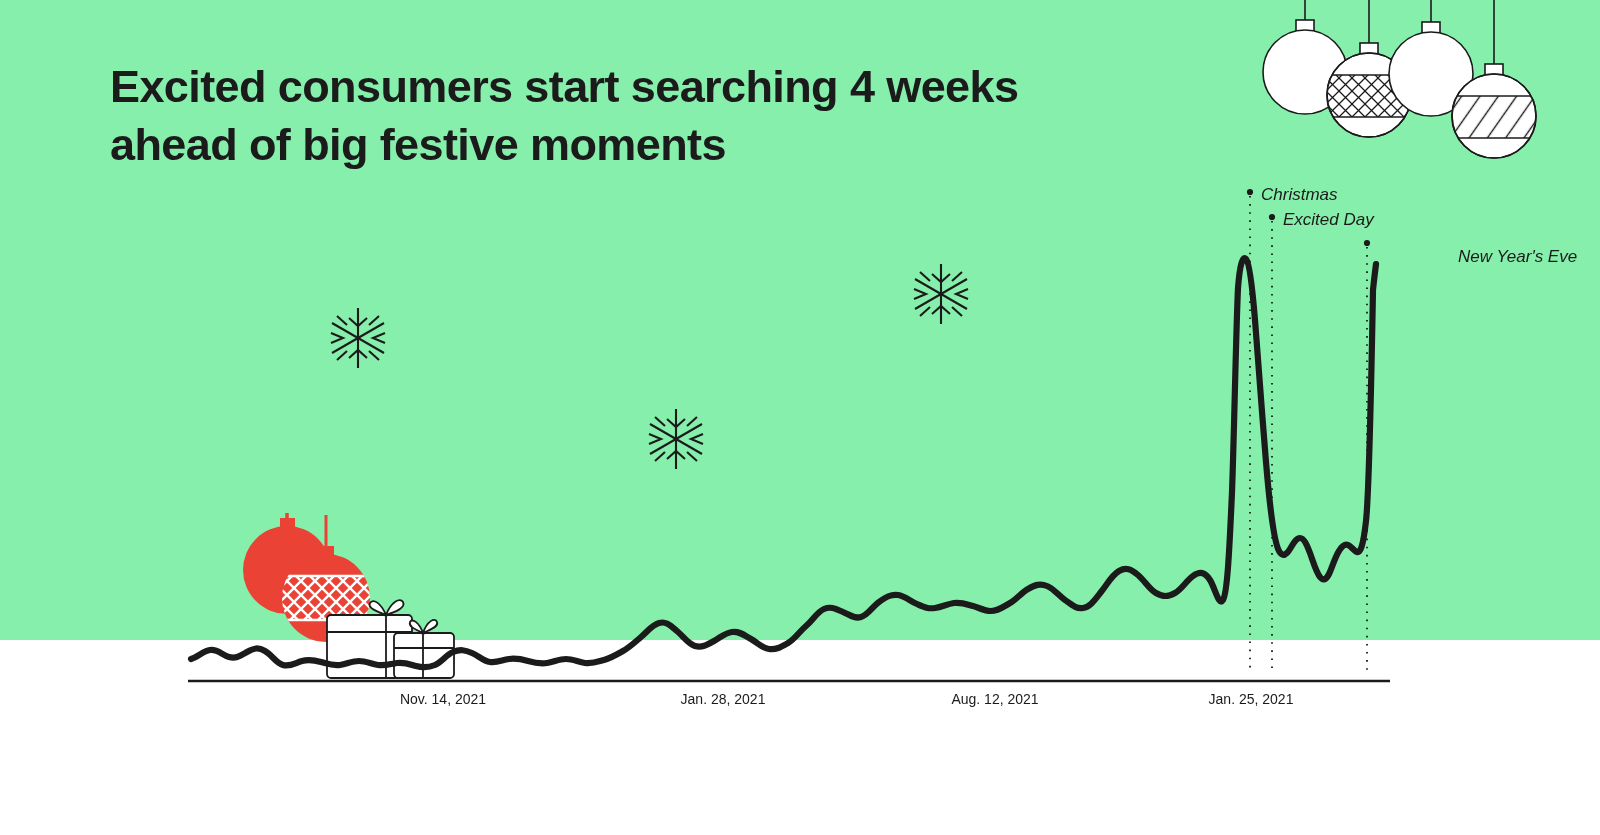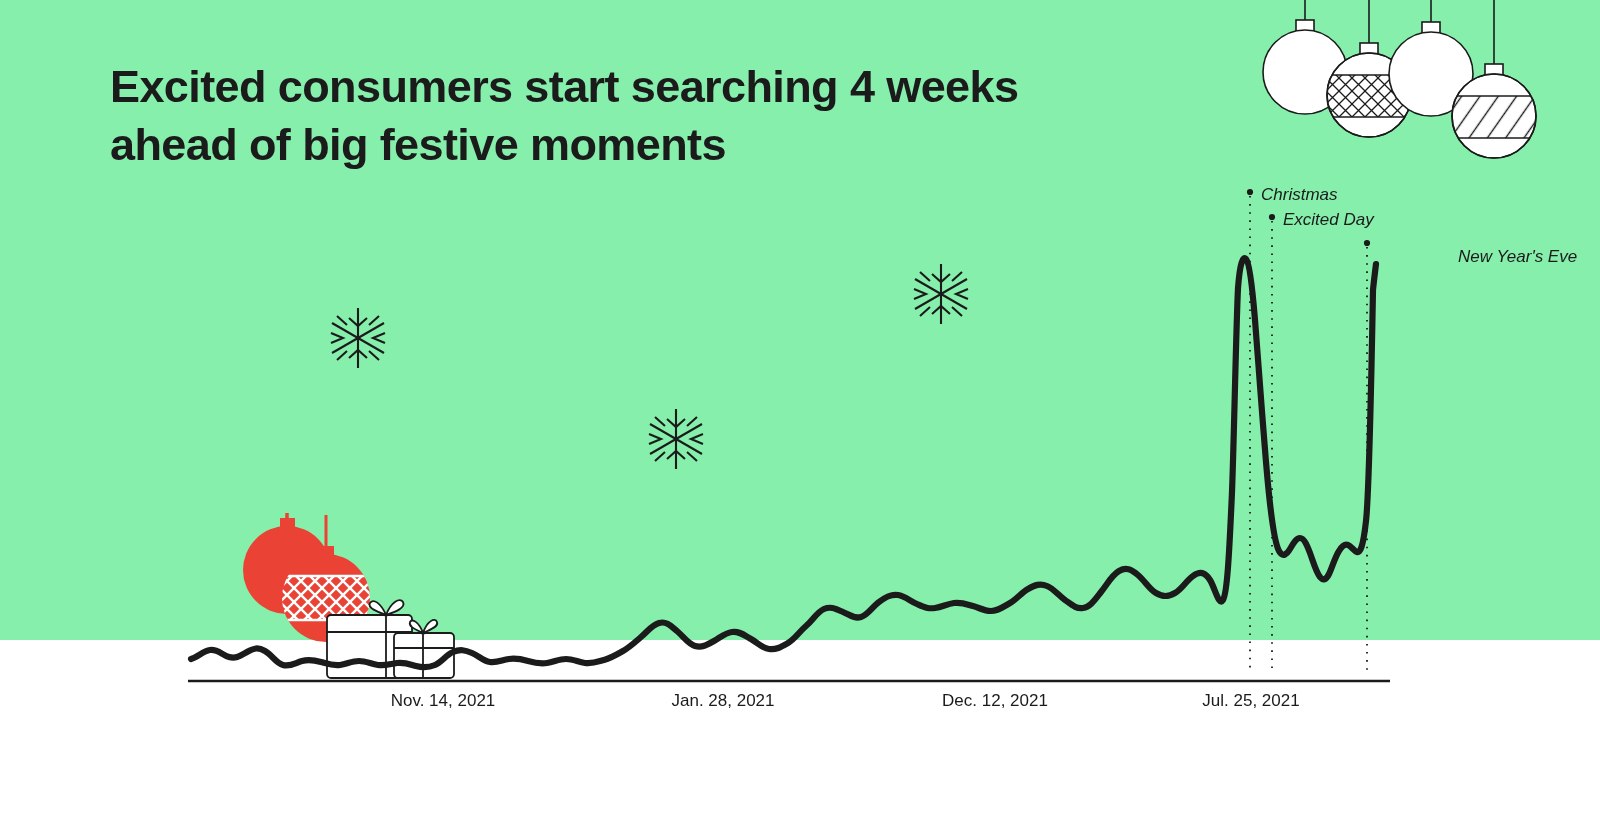--- a/index.html
+++ b/index.html
@@ -49,21 +49,21 @@
     font-style: italic;
   }
   #annot-christmas   { left: 1261px; top: 186px; }
   #annot-boxingday   { left: 1283px; top: 211px; }
   #annot-newyearseve { left: 1458px; top: 237px; margin-top: 11px; }
 
   
   .tick-label {
     position: absolute;
     top: 692px;
-    font-size: 17px;
+    font-size: 14px;
     color: #1b1b1b;
     white-space: nowrap;
     transform: translateX(-50%);
     line-height: 1;
   }
 </style>
 </head>
 <body>
 
 <div id="stage">
@@ -312,16 +312,16 @@
 
     <line x1="188" y1="681" x2="1390" y2="681" stroke="#1b1b1b" stroke-width="2.3"></line>
   </svg>
 
   <div class="annot-label" id="annot-christmas">Christmas</div>
   <div class="annot-label" id="annot-boxingday">Excited Day</div>
   <div class="annot-label" id="annot-newyearseve">New Year's Eve</div>
 
   <div class="tick-label" style="left:443px">Nov. 14, 2021</div>
   <div class="tick-label" style="left:723px">Jan. 28, 2021</div>
-  <div class="tick-label" style="left:995px">Dec. 12, 2021</div>
-  <div class="tick-label" style="left:1251px">Jul. 25, 2021</div>
+  <div class="tick-label" style="left:995px">Aug. 12, 2021</div>
+  <div class="tick-label" style="left:1251px">Jan. 25, 2021</div>
 
 </div>
 
 </body></html>

